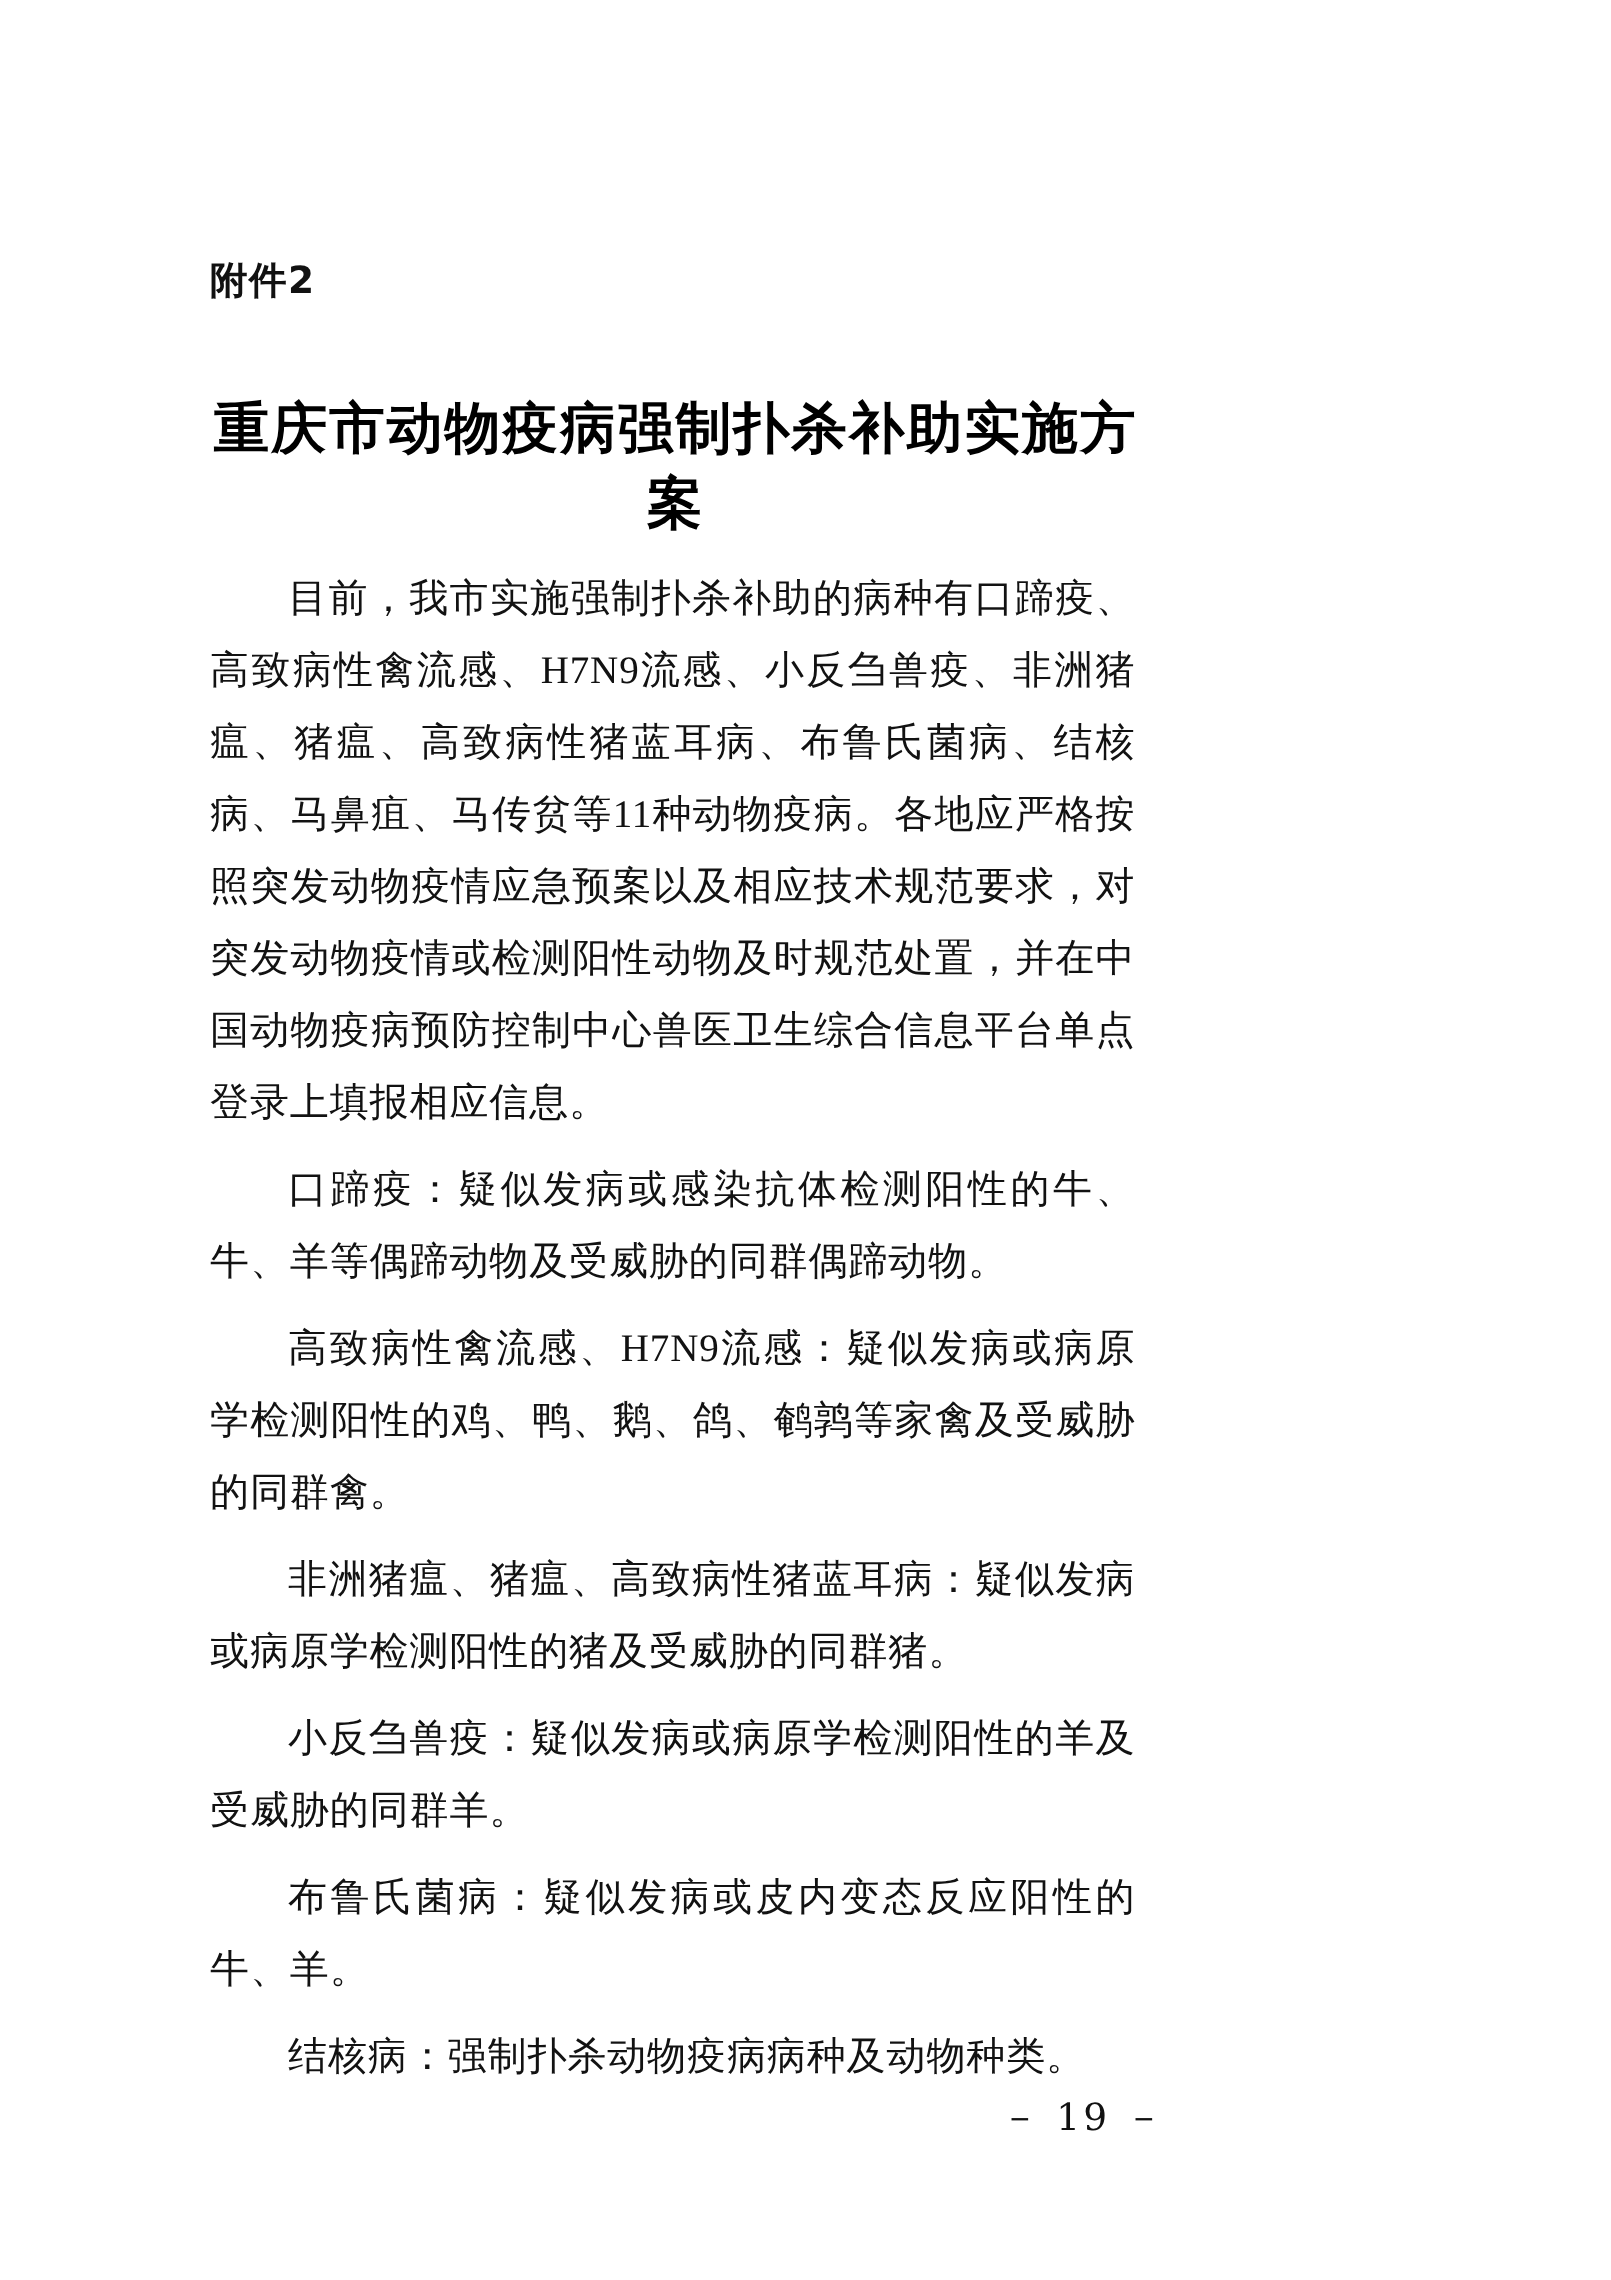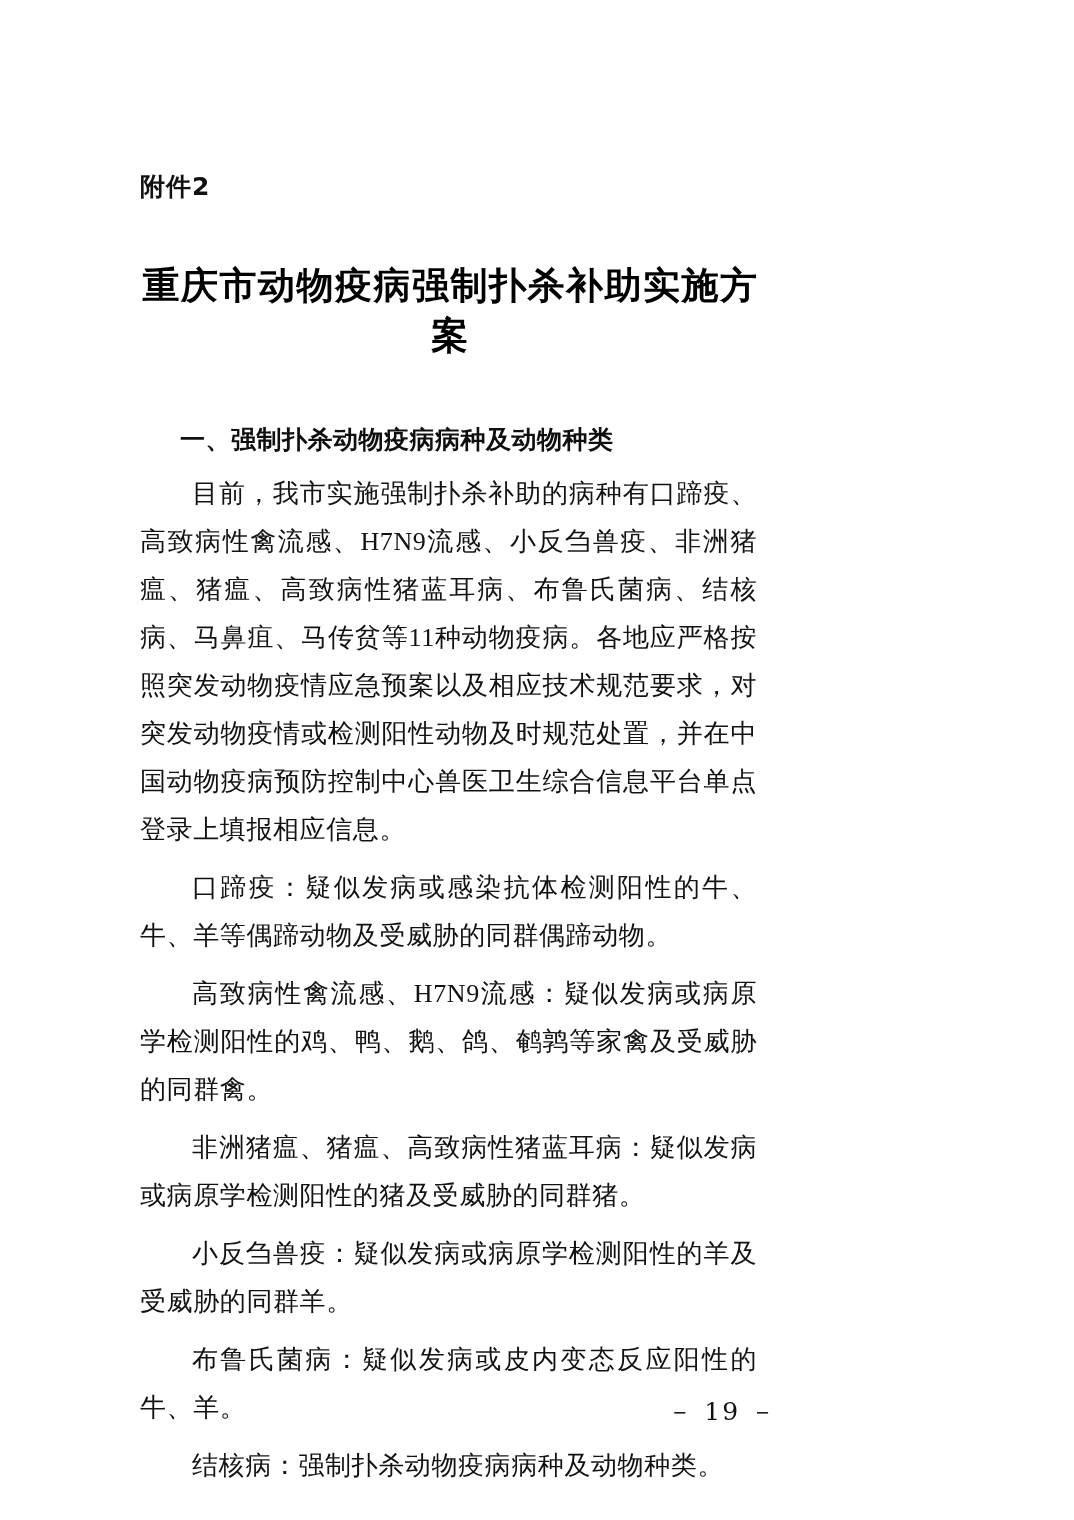--- a/index.html
+++ b/index.html
@@ -74,21 +74,20 @@
 </style>
 </head>
 <body>
 
 <div class="page">
 
   <div class="attachment-label">附件2</div>
 
   <h1 class="doc-title">重庆市动物疫病强制扑杀补助实施方案</h1>
 
-  <h2 class="section-heading">一、强制扑杀动物疫病病种及动物种类</h2>
 
   <p class="body-text">目前，我市实施强制扑杀补助的病种有口蹄疫、高致病性禽流感、H7N9流感、小反刍兽疫、非洲猪瘟、猪瘟、高致病性猪蓝耳病、布鲁氏菌病、结核病、马鼻疽、马传贫等11种动物疫病。各地应严格按照突发动物疫情应急预案以及相应技术规范要求，对突发动物疫情或检测阳性动物及时规范处置，并在中国动物疫病预防控制中心兽医卫生综合信息平台单点登录上填报相应信息。</p>
   <p class="body-text">口蹄疫：疑似发病或感染抗体检测阳性的牛、牛、羊等偶蹄动物及受威胁的同群偶蹄动物。</p>
   <p class="body-text">高致病性禽流感、H7N9流感：疑似发病或病原学检测阳性的鸡、鸭、鹅、鸽、鹌鹑等家禽及受威胁的同群禽。</p>
   <p class="body-text">非洲猪瘟、猪瘟、高致病性猪蓝耳病：疑似发病或病原学检测阳性的猪及受威胁的同群猪。</p>
   <p class="body-text">小反刍兽疫：疑似发病或病原学检测阳性的羊及受威胁的同群羊。</p>
   <p class="body-text">布鲁氏菌病：疑似发病或皮内变态反应阳性的牛、羊。</p>
   <p class="body-text">结核病：强制扑杀动物疫病病种及动物种类。</p>
 
   <div class="page-number">－ 19 －</div>

